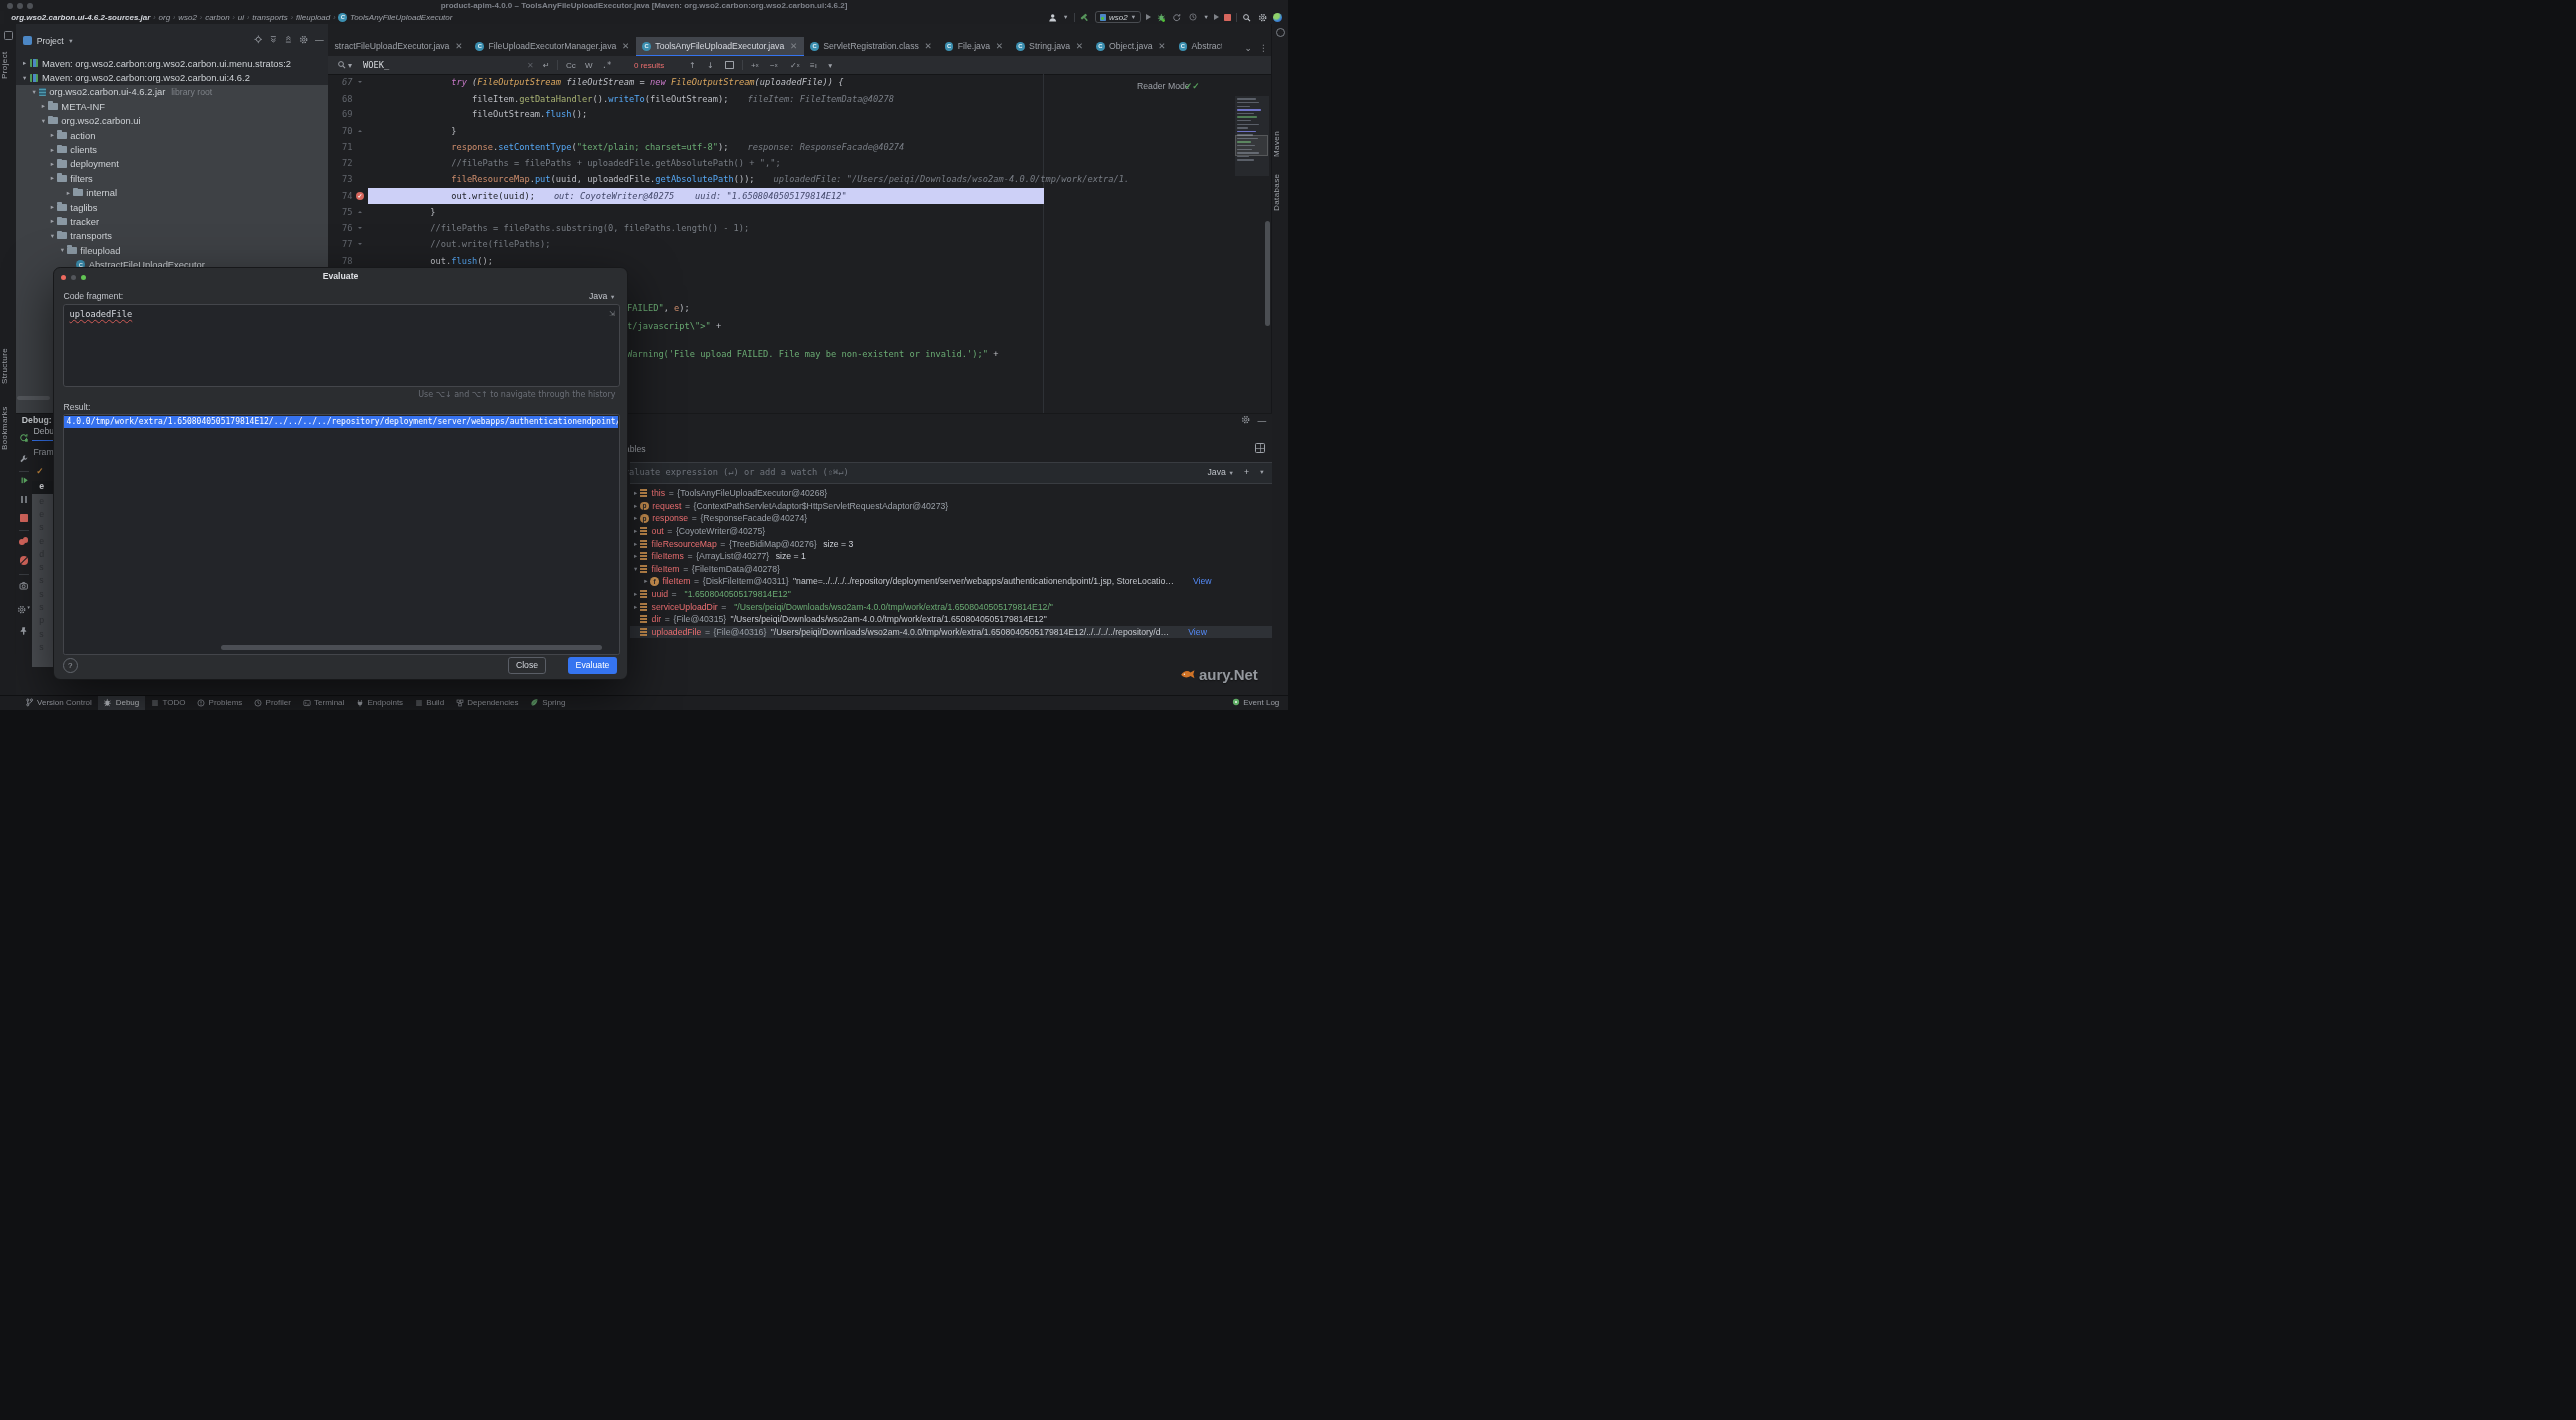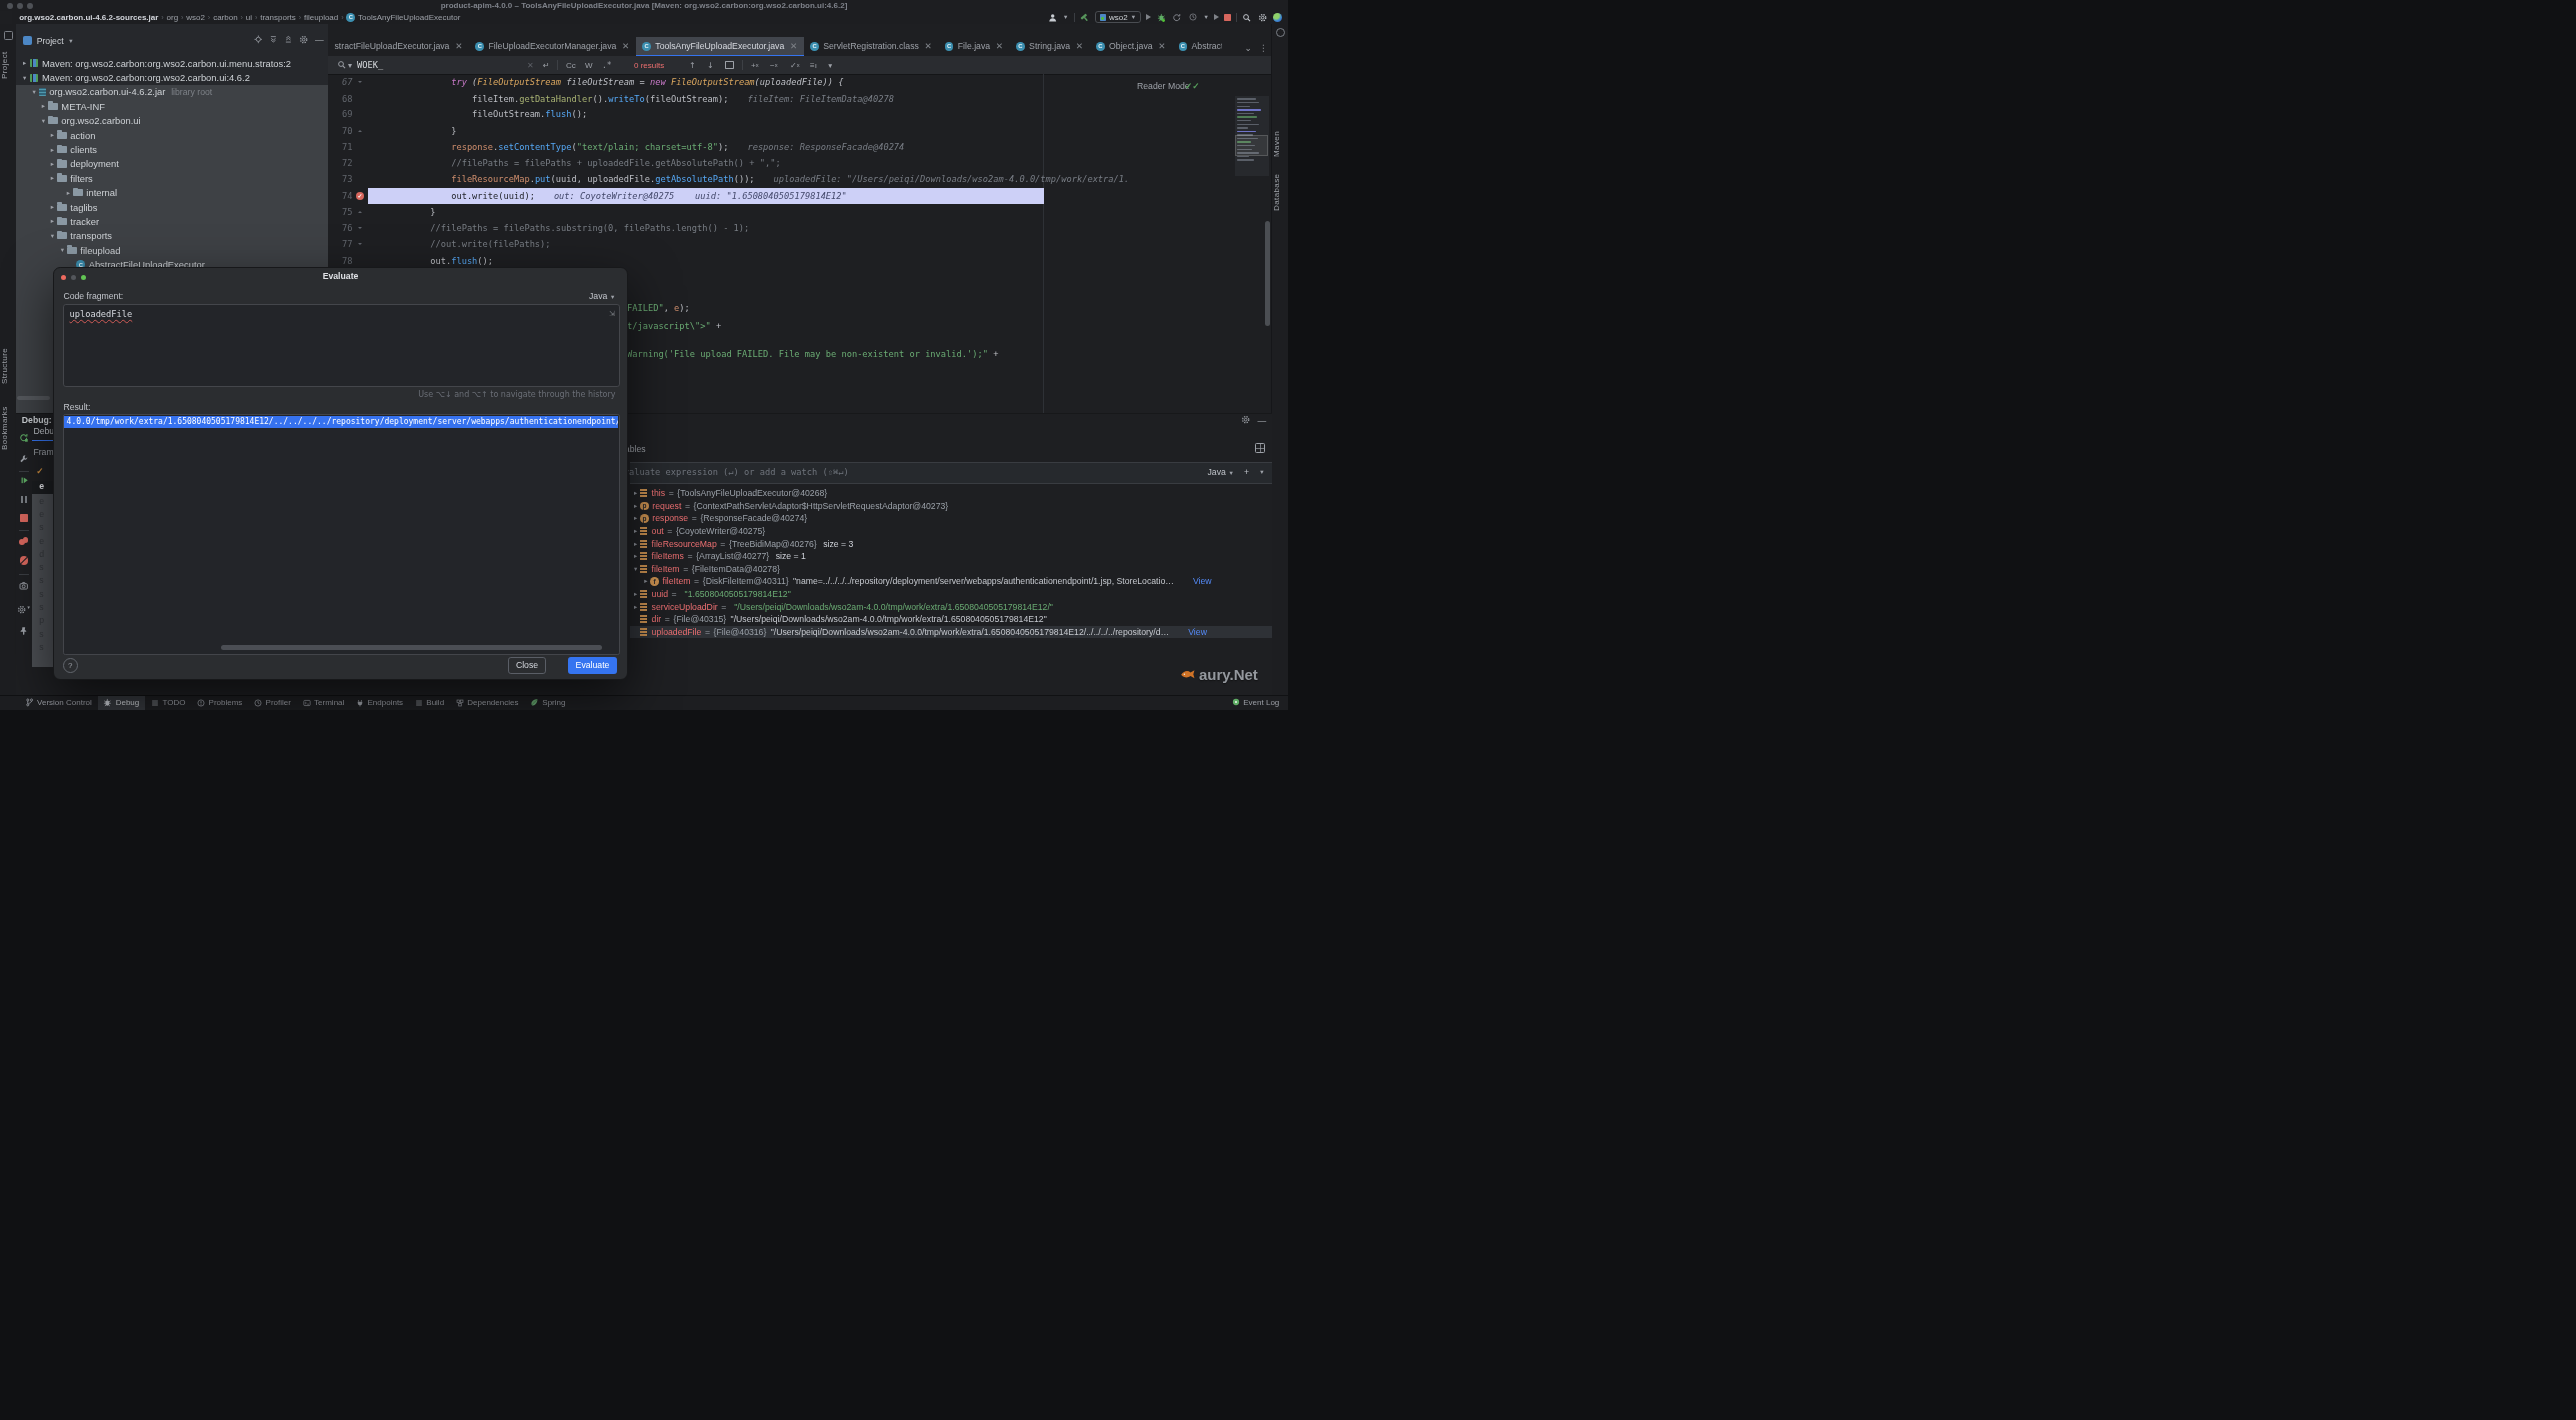--- a/index.html
+++ b/index.html
@@ -6,21 +6,21 @@
   #app{position:relative;width:1288px;height:710px;background:#1e1f22;overflow:hidden;
        font-family:"Liberation Sans",sans-serif;color:#bcbec4;font-size:8.7px;}
   .mono{font-family:"DejaVu Sans Mono",monospace;}
   .sym{font-family:"DejaVu Sans",sans-serif;}
 
   
   #titlebar{position:absolute;left:0;top:0;right:0;height:10.8px;background:#1d1e21;}
   .tl{position:absolute;top:2.9px;width:5.8px;height:5.8px;border-radius:50%;background:#4e5156;}
   #win-title{position:absolute;left:144px;right:144px;top:0.7px;text-align:center;font-size:8px;
              font-weight:bold;color:#7e828a;white-space:nowrap;overflow:hidden;}
-  #toolbar{position:absolute;left:12px;top:10.8px;right:0;height:13px;background:#1d1e21;border-bottom:0.7px solid #151619;}
+  #toolbar{position:absolute;left:4px;top:10.8px;right:0;height:13px;background:#1d1e21;border-bottom:0.7px solid #151619;font-style:italic;}
   #breadcrumbs{position:absolute;left:7.2px;top:0;height:13px;display:flex;align-items:center;gap:2.9px;
                font-size:8px;color:#9da1a8;white-space:nowrap;}
   .bc-first{color:#d3d6dc;font-weight:bold;}
   .bc-sep{color:#5d6167;font-size:7.2px;}
   .cls-icon{display:inline-flex;width:8.7px;height:8.7px;border-radius:50%;background:#3c8fb0;color:#e8f4f8;
             font-size:5.8px;font-weight:bold;align-items:center;justify-content:center;flex:0 0 auto;}
   #run-controls{position:absolute;right:5.8px;top:0;height:13px;display:flex;align-items:center;gap:5px;}
   .tb-ic{display:inline-flex;align-items:center;justify-content:center;width:10.8px;height:10.8px;}
   .tb-sep{width:0.7px;height:8.7px;background:#3a3d42;}
   #run-combo{display:flex;align-items:center;gap:2.9px;border:0.7px solid #4a4d52;border-radius:2.9px;
@@ -430,21 +430,21 @@
       </div>
     </div>
     <div id="searchbar">
       <span class="sb" style="left:8.7px" id="ic-find">
           <svg width="9.4" height="9.4" viewBox="0 0 14 14">
             <circle cx="6" cy="6" r="3.6" stroke="#9da1a8" stroke-width="1.4" fill="none"></circle>
             <path d="M8.7 8.7l3.3 3.3" stroke="#9da1a8" stroke-width="1.6"></path>
           </svg>
         </span>
       <span class="sb" style="left:20px">▾</span>
-      <span class="sb mono" style="left:29px" id="search-query">WOEK_</span>
+      <span class="sb mono" style="left:35px" id="search-query">WOEK_</span>
       <span class="sb" style="left:199px;color:#5c5f66">✕</span>
       <span class="sb sym" style="left:215px">↵</span>
       <span class="sb-sep" style="left:229px"></span>
       <span class="sb" style="left:238px">Cc</span>
       <span class="sb" style="left:257px">W</span>
       <span class="sb mono" style="left:274px">.*</span>
       <span class="sb" style="left:306px" id="search-results">0 results</span>
       <span class="sb sym" style="left:361px">↑</span>
       <span class="sb sym" style="left:379px">↓</span>
       <span class="sb" style="left:397px">

